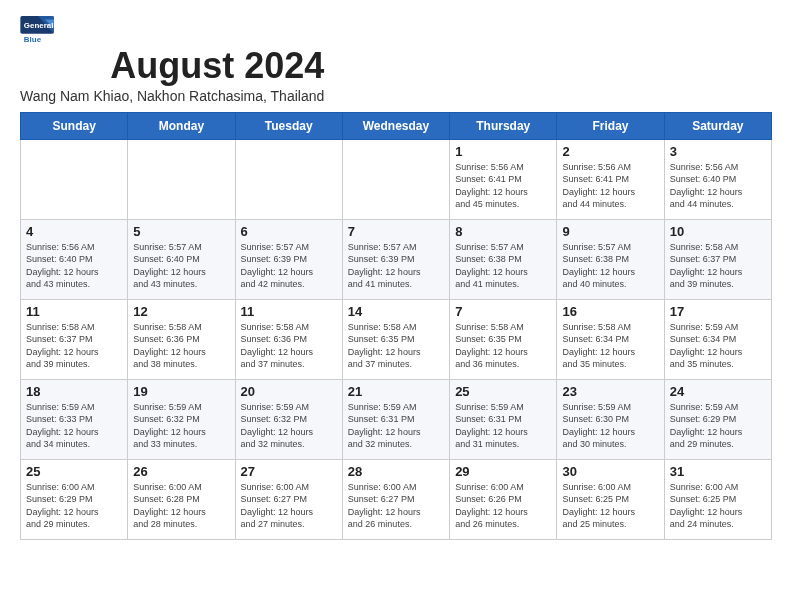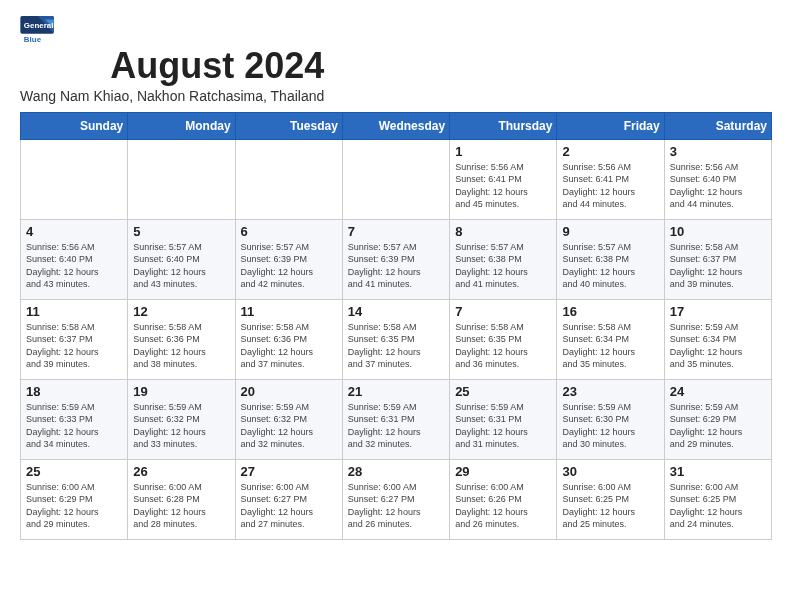--- a/index.html
+++ b/index.html
@@ -46,21 +46,21 @@
       width: 100%;
       border-collapse: collapse;
       margin-top: 8px;
     }
     .calendar-table th {
       background-color: #2a6bbf;
       color: #fff;
       font-size: 12px;
       font-weight: bold;
       padding: 6px 4px;
-      text-align: right;
+      text-align: center;
       border: 1px solid #1a5aaf;
     }
     .calendar-table td {
       border: 1px solid #ccc;
       vertical-align: top;
       padding: 4px 5px;
       font-size: 9.5px;
       color: #333;
       width: calc(100% / 7);
       height: 80px;

